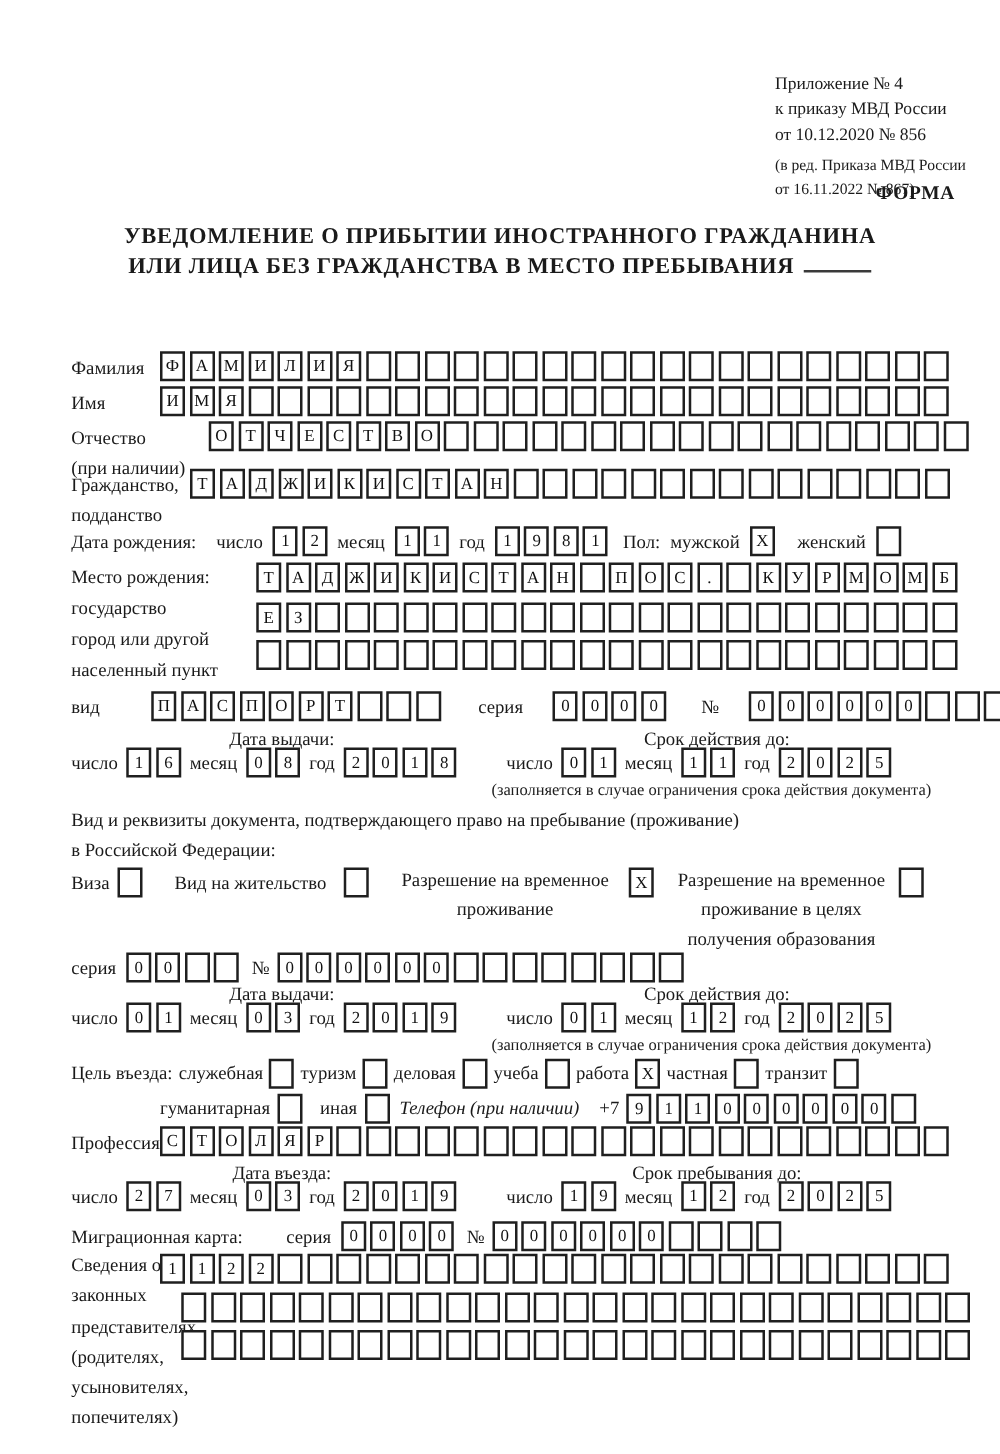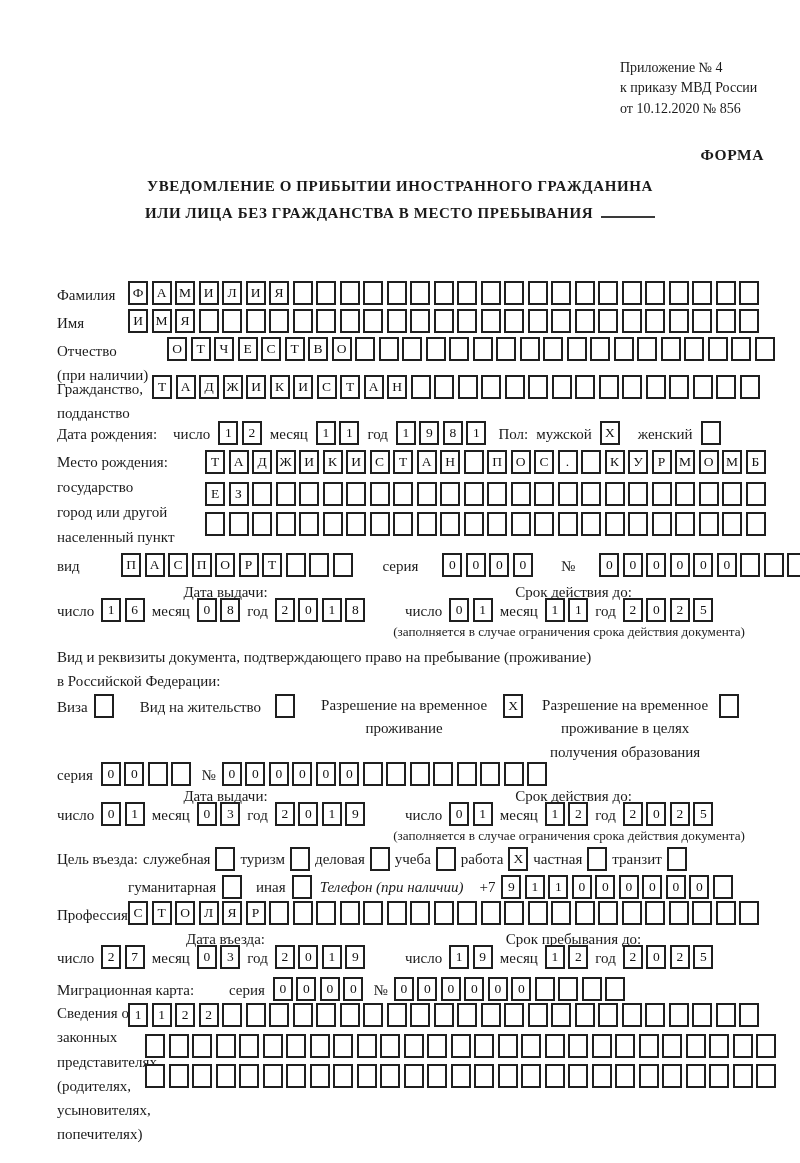--- a/index.html
+++ b/index.html
@@ -8,41 +8,45 @@
   .abs{position:absolute;}
   .r{position:absolute;display:flex;align-items:flex-start;}
   .lb{font-size:15px;line-height:1.25;white-space:nowrap;}
   .pt{padding-top:4px;}
   .cells{display:flex;gap:3.5px;}
   .cell{width:20px;height:24px;border:2px solid #1f1f1f;box-sizing:border-box;background:#fff;
         display:flex;align-items:center;justify-content:center;font-size:13.5px;color:#111;flex:0 0 auto;}
   .appendix{font-size:14px;line-height:1.45;}
   .appendix .rev{font-size:12.5px;margin-top:4px;line-height:1.5;}
   .forma{font-weight:bold;font-size:15.5px;letter-spacing:.6px;}
-  .title-line{width:800px;text-align:center;font-weight:bold;font-size:15px;letter-spacing:.6px;}
+  .title-line{width:800px;text-align:center;font-weight:bold;font-size:18px;letter-spacing:.6px;}
   .blank{display:inline-block;width:54px;height:15px;border-bottom:2.5px solid #3a3a3a;margin-left:8px;vertical-align:baseline;}
   .sechead{width:800px;text-align:center;font-weight:bold;font-size:15.5px;letter-spacing:.4px;}
   .centerb{width:800px;text-align:center;font-weight:bold;font-size:15px;}
   .dhead{width:337px;text-align:center;font-size:15px;}
   .dgrp{display:flex;align-items:flex-start;gap:7px;}
   .dgrp .lb{padding-top:4px;}
   .note{font-size:13.2px;color:#1d1d1d;}
   .optlbl{font-size:15px;padding-top:4px;white-space:nowrap;}
   .cblock{text-align:center;font-size:15px;line-height:1.55;}
   .replbl{font-size:15px;line-height:1.62;}
 </style>
 </head>
 <body>
 
 <div class="page">
 
   <div class="abs appendix" style="left:620px;top:44px;margin-top:14px;">
     <div>Приложение № 4</div>
     <div>к приказу МВД России</div>
     <div>от 10.12.2020 № 856</div>
+    <div class="rev">
+      <div>(в ред. Приказа МВД России</div>
+      <div>от 16.11.2022 № 867)</div>
+    </div>
   </div>
   <div class="abs forma" style="right:36px;top:146px;">ФОРМА</div>
 
   <div class="abs title-line" style="left:0;top:178px;">УВЕДОМЛЕНИЕ О ПРИБЫТИИ ИНОСТРАННОГО ГРАЖДАНИНА</div>
   <div class="abs title-line" style="left:0;top:201px;">
     <span>ИЛИ ЛИЦА БЕЗ ГРАЖДАНСТВА В МЕСТО ПРЕБЫВАНИЯ</span><span class="blank"></span>
   </div>
 
 
   <div class="abs lb" style="left:57px;top:286px;">Фамилия</div>

